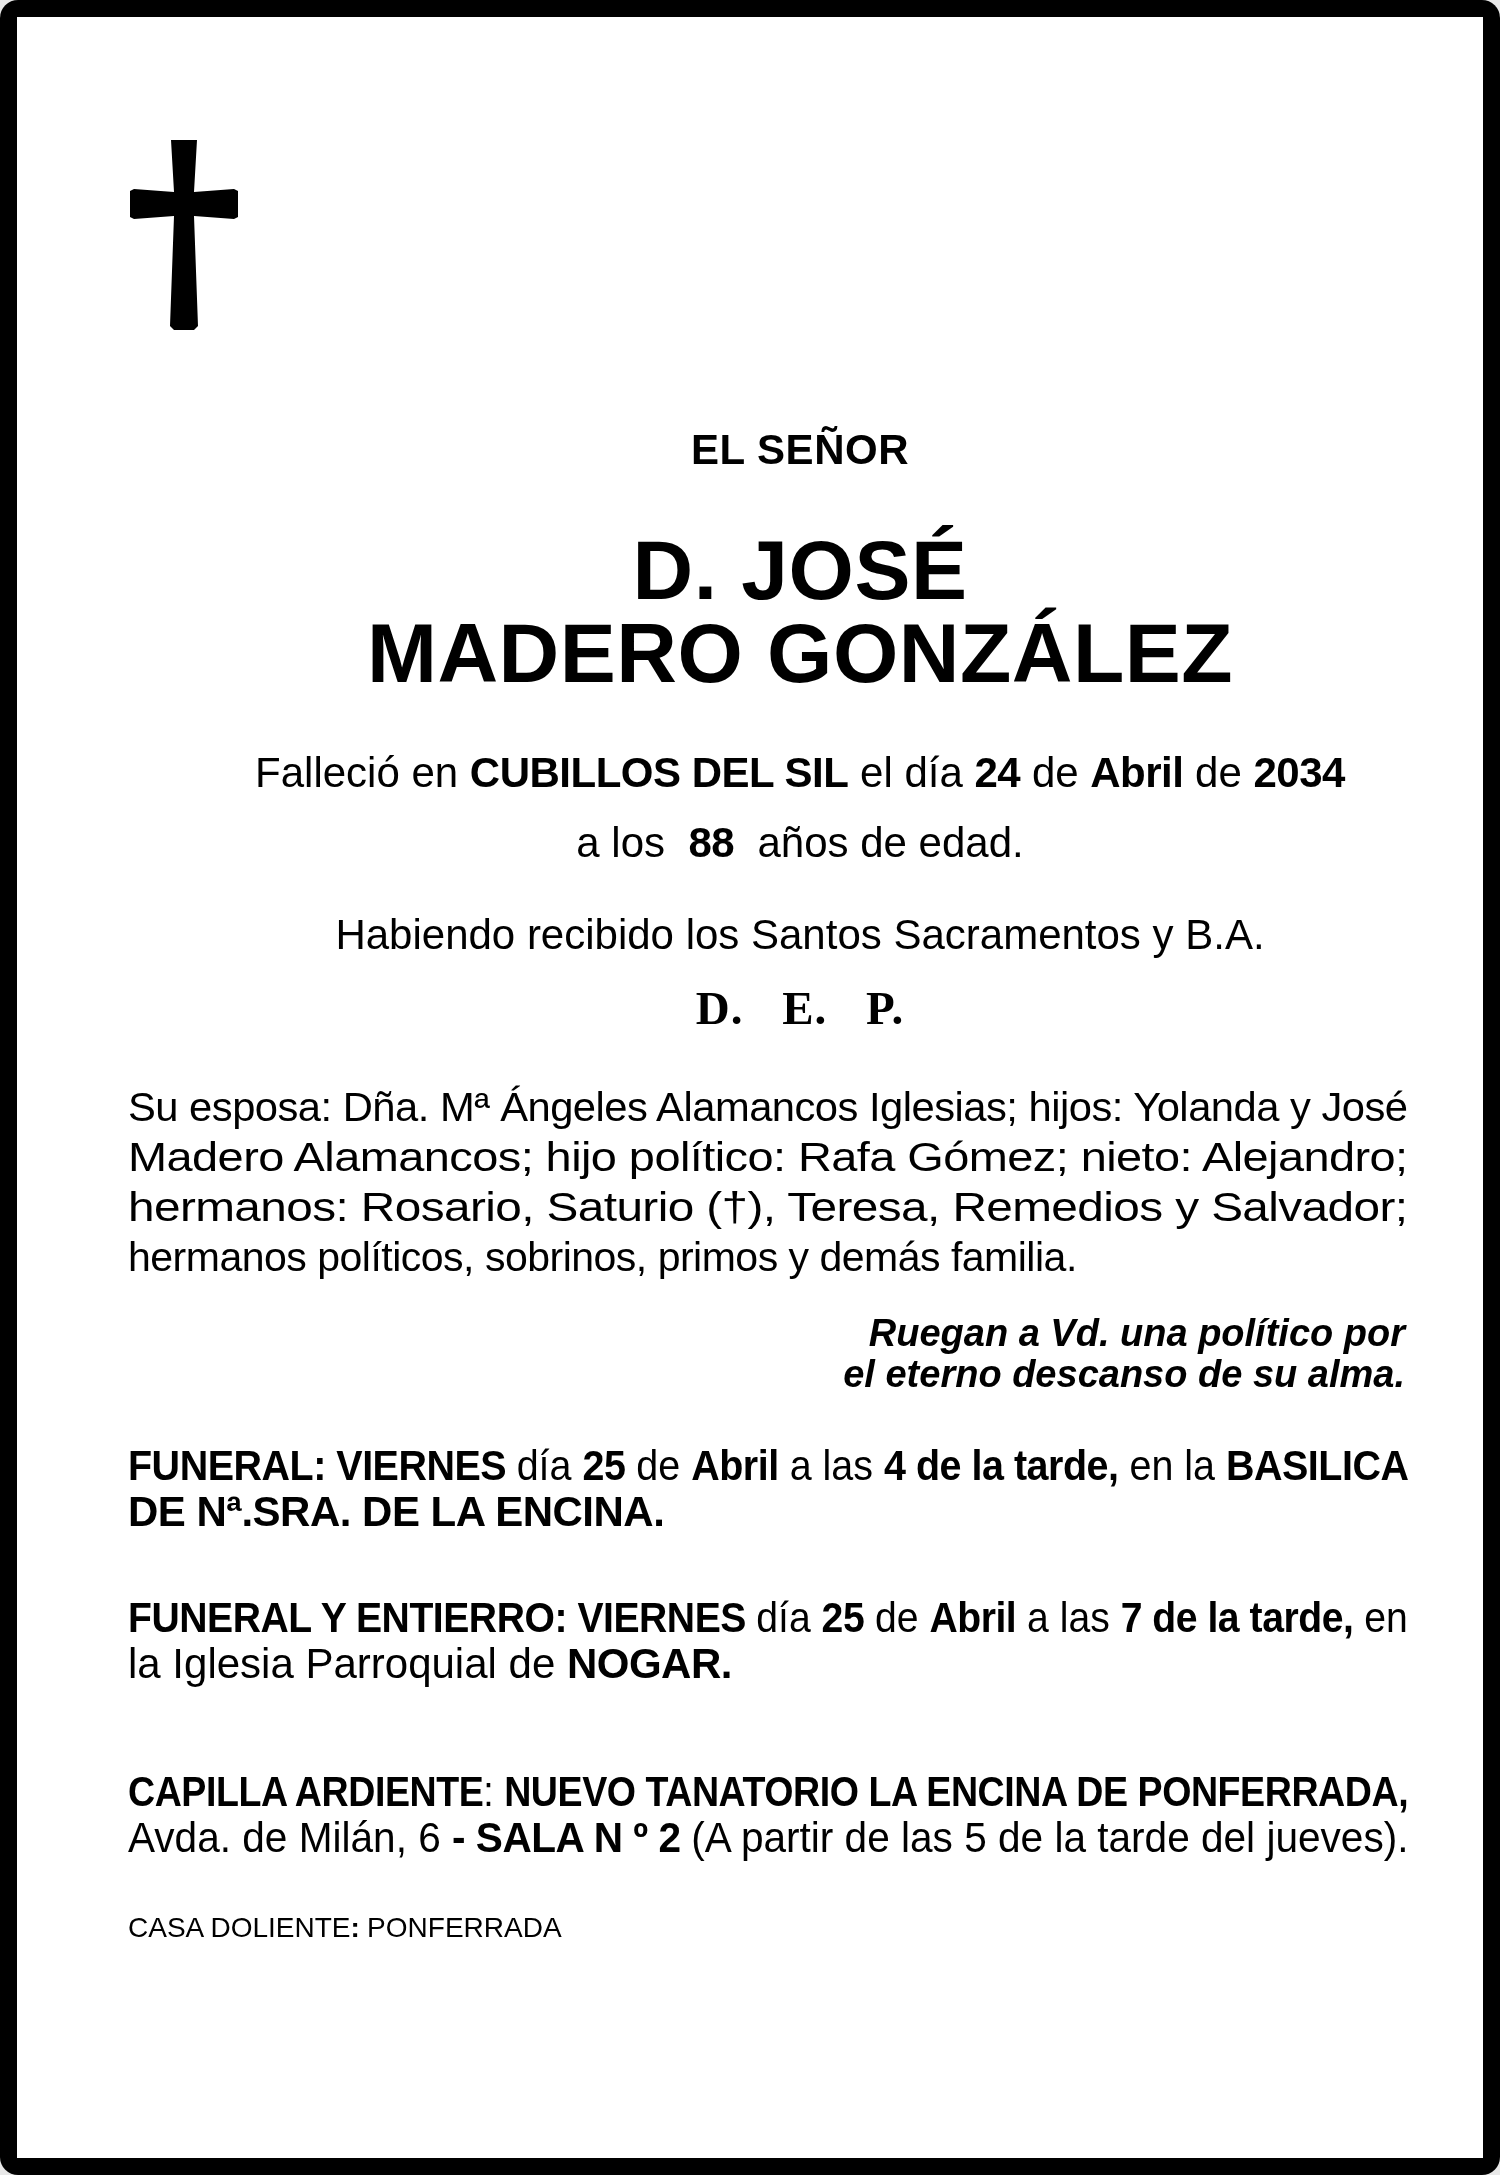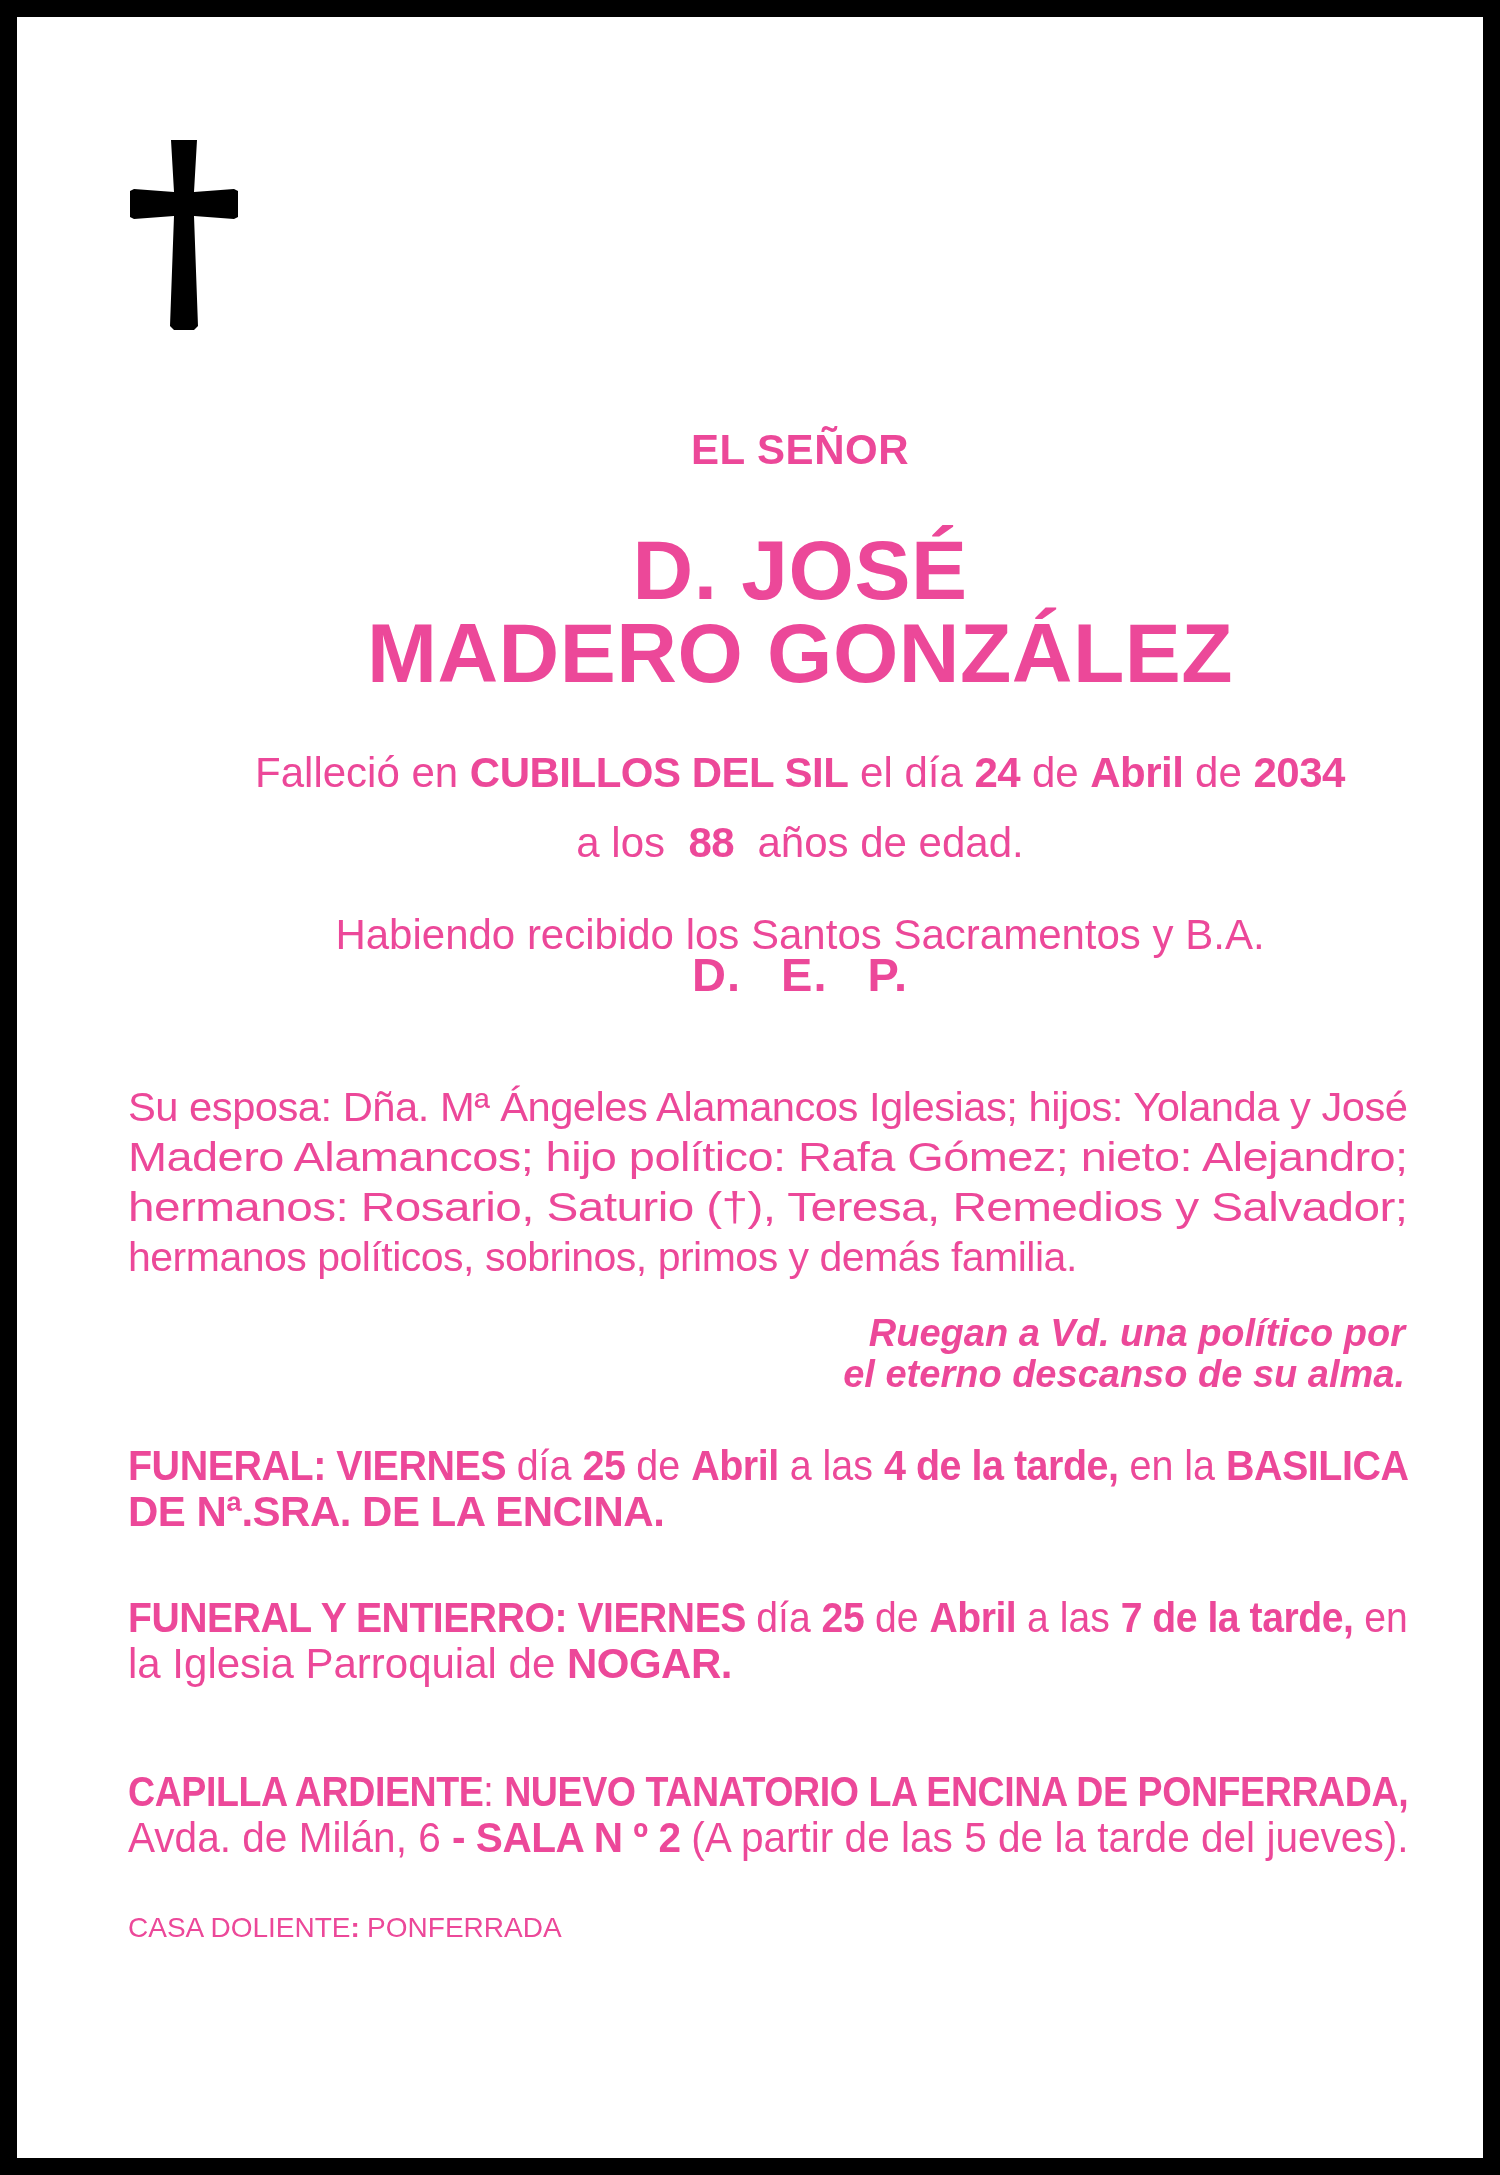--- a/index.html
+++ b/index.html
@@ -1,23 +1,24 @@
 <!DOCTYPE html>
 <html><head>
 <meta charset="utf-8">
 <style>
   html,body{margin:0;padding:0;background:#e8e8e8;}
   .page{
     position:relative;
     width:1500px;height:2175px;
     background:#ffffff;
-    color:#ec4899;
+    color:#000000;
     font-family:"Liberation Sans", sans-serif;
     margin:0 auto;
     overflow:hidden;
+    border-radius:18px;
   }
   .frame{
     position:absolute;inset:0;
     border:17px solid #000000;
     pointer-events:none;
   }
   .abs{position:absolute;}
   .b{font-weight:bold;letter-spacing:-0.5px;}
   .r{font-weight:normal;}
 
@@ -25,21 +26,21 @@
 
   .centered{left:100px;width:1400px;text-align:center;}
   .honorific{top:426px;font-size:42px;font-weight:bold;letter-spacing:0.5px;}
   .name{font-size:84px;font-weight:bold;line-height:1;letter-spacing:0.5px;}
   .name1{top:508px;margin-top:20px;}
   .name2{top:611px;}
 
   .deathline{top:749px;font-size:42px;}
   .ageline{top:819px;font-size:42px;}
   .sacraline{top:911px;font-size:42px;}
-  .dep{top:947px;font-size:47px;font-weight:bold;word-spacing:26px;letter-spacing:1px;}
+  .dep{top:981px;font-size:47px;font-weight:bold;word-spacing:26px;letter-spacing:1px;font-family:Liberation Serif, serif;}
 
   .par{left:128px;width:1280px;}
   .family{top:1082px;font-size:41px;letter-spacing:-0.5px;}
   .family .line{line-height:50px;height:50px;}
 
   .prayer{top:1313px;left:500px;width:905px;text-align:right;
           font-size:38px;font-weight:bold;font-style:italic;line-height:41px;}
 
   .funeral1{top:1443px;font-size:42px;}
   .funeral2{top:1589px;font-size:42px;margin-top:6px;}

